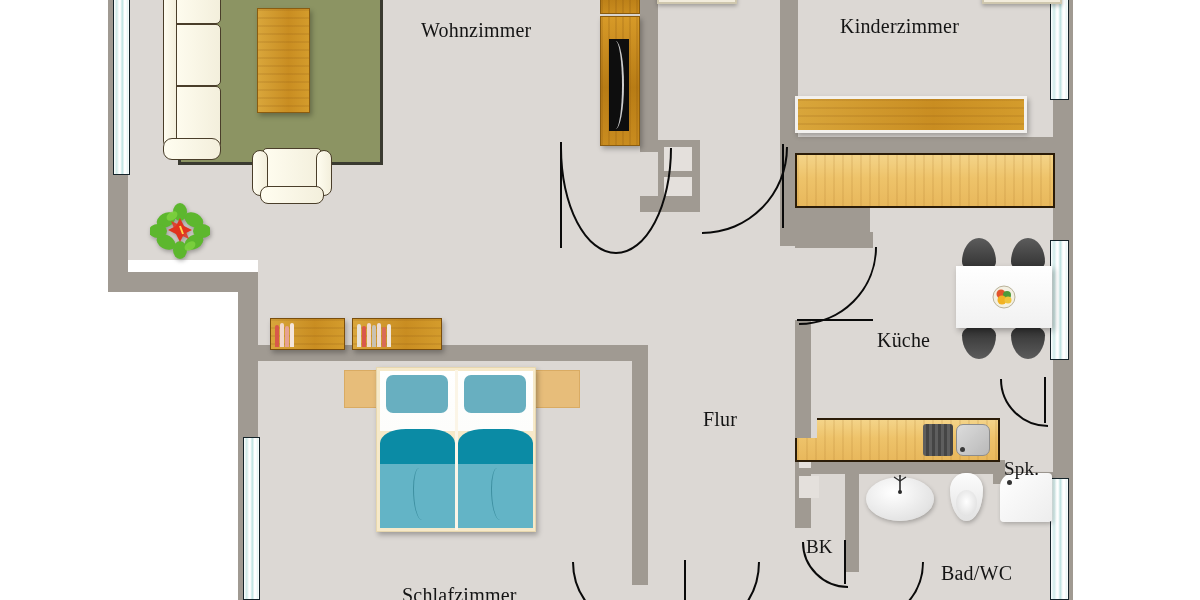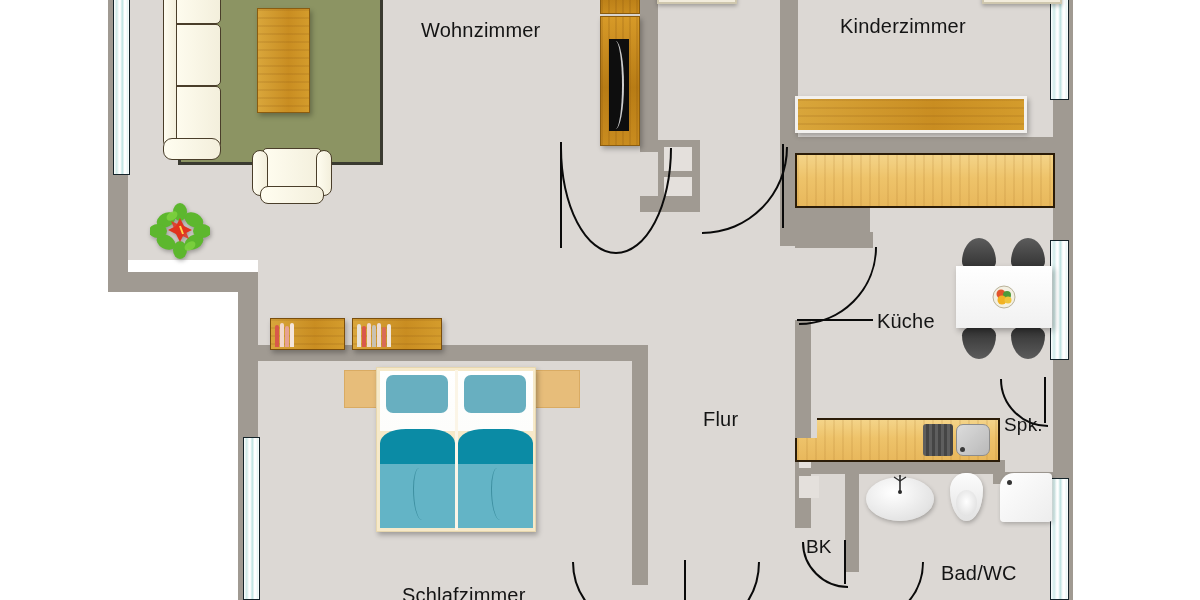--- a/index.html
+++ b/index.html
@@ -1,20 +1,20 @@
 <!DOCTYPE html>
 <html><head>
 <meta charset="utf-8">
 <title>Grundriss</title>
 <style>
   html,body{margin:0;padding:0;background:#ffffff;}
   #plan{
     position:relative;width:1200px;height:600px;overflow:hidden;
     background:#ffffff;
-    font-family:Liberation Sans, sans-serif;
+    font-family:Liberation Serif, serif;
   }
   .abs{position:absolute;}
   
   .wall{background:#a09a92;}
   .floor{background:#dcd8d4;}
   .room-label{
     color:#141414;font-size:20px;font-weight:400;letter-spacing:.2px;
     white-space:nowrap;line-height:1;
   }
   .room-label.small{font-size:19px;}
@@ -303,23 +303,23 @@
   <div class="abs" style="left:684px;top:560px;width:72px;height:72px;">
     <div class="abs" style="left:-72px;top:-72px;width:144px;height:144px;border:2px solid #0a0a0a;border-radius:50%;
                 clip-path:polygon(50% 50%,100% 50%,100% 100%,50% 100%);background:transparent;"></div>
     <div class="abs" style="left:0px;top:0px;width:2px;height:40px;background:#0a0a0a;"></div>
   </div>
 
   <div class="abs room-label" style="left:421px;top:20px;">Wohnzimmer</div>
 
   <div class="abs room-label" style="left:840px;top:16px;">Kinderzimmer</div>
 
-  <div class="abs room-label" style="left:877px;top:311px;">Küche</div>
-
-  <div class="abs room-label small" style="left:1004px;top:415px;">Spk.</div>
+  <div class="abs room-label" style="left:877px;top:330px;">Küche</div>
+
+  <div class="abs room-label small" style="left:1004px;top:459px;">Spk.</div>
 
   <div class="abs room-label" style="left:703px;top:409px;">Flur</div>
 
   <div class="abs room-label small" style="left:806px;top:537px;">BK</div>
 
   <div class="abs room-label" style="left:941px;top:563px;">Bad/WC</div>
 
   <div class="abs room-label" style="left:402px;top:585px;">Schlafzimmer</div>
 
 </div>

